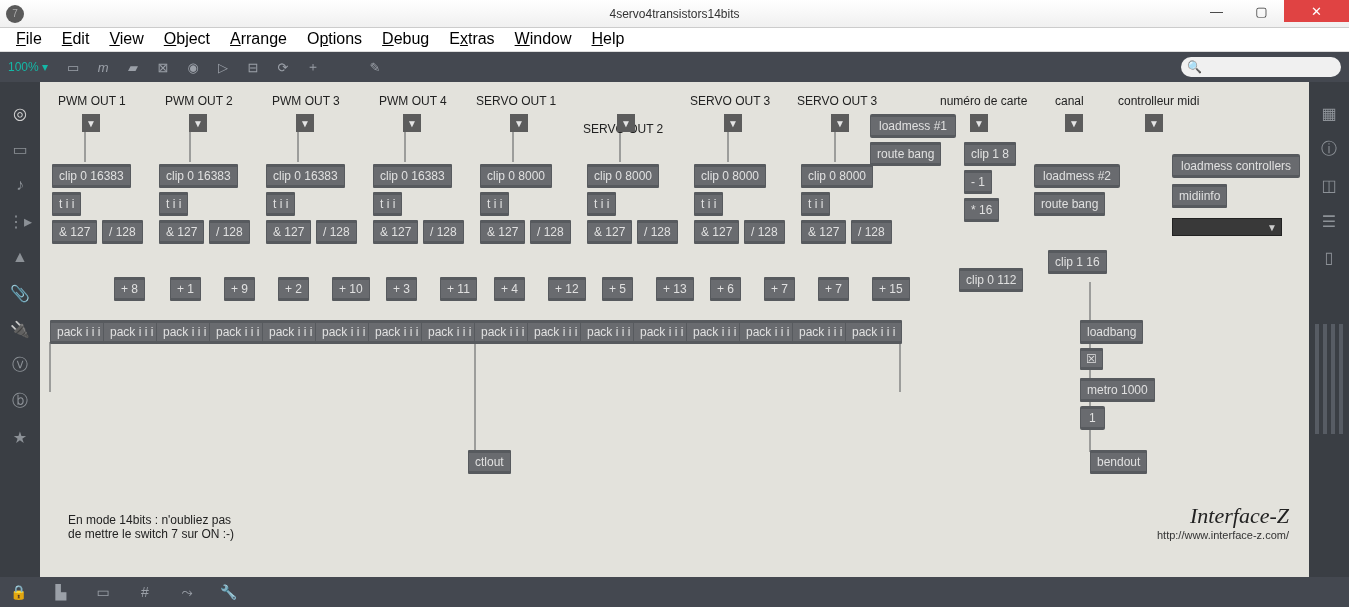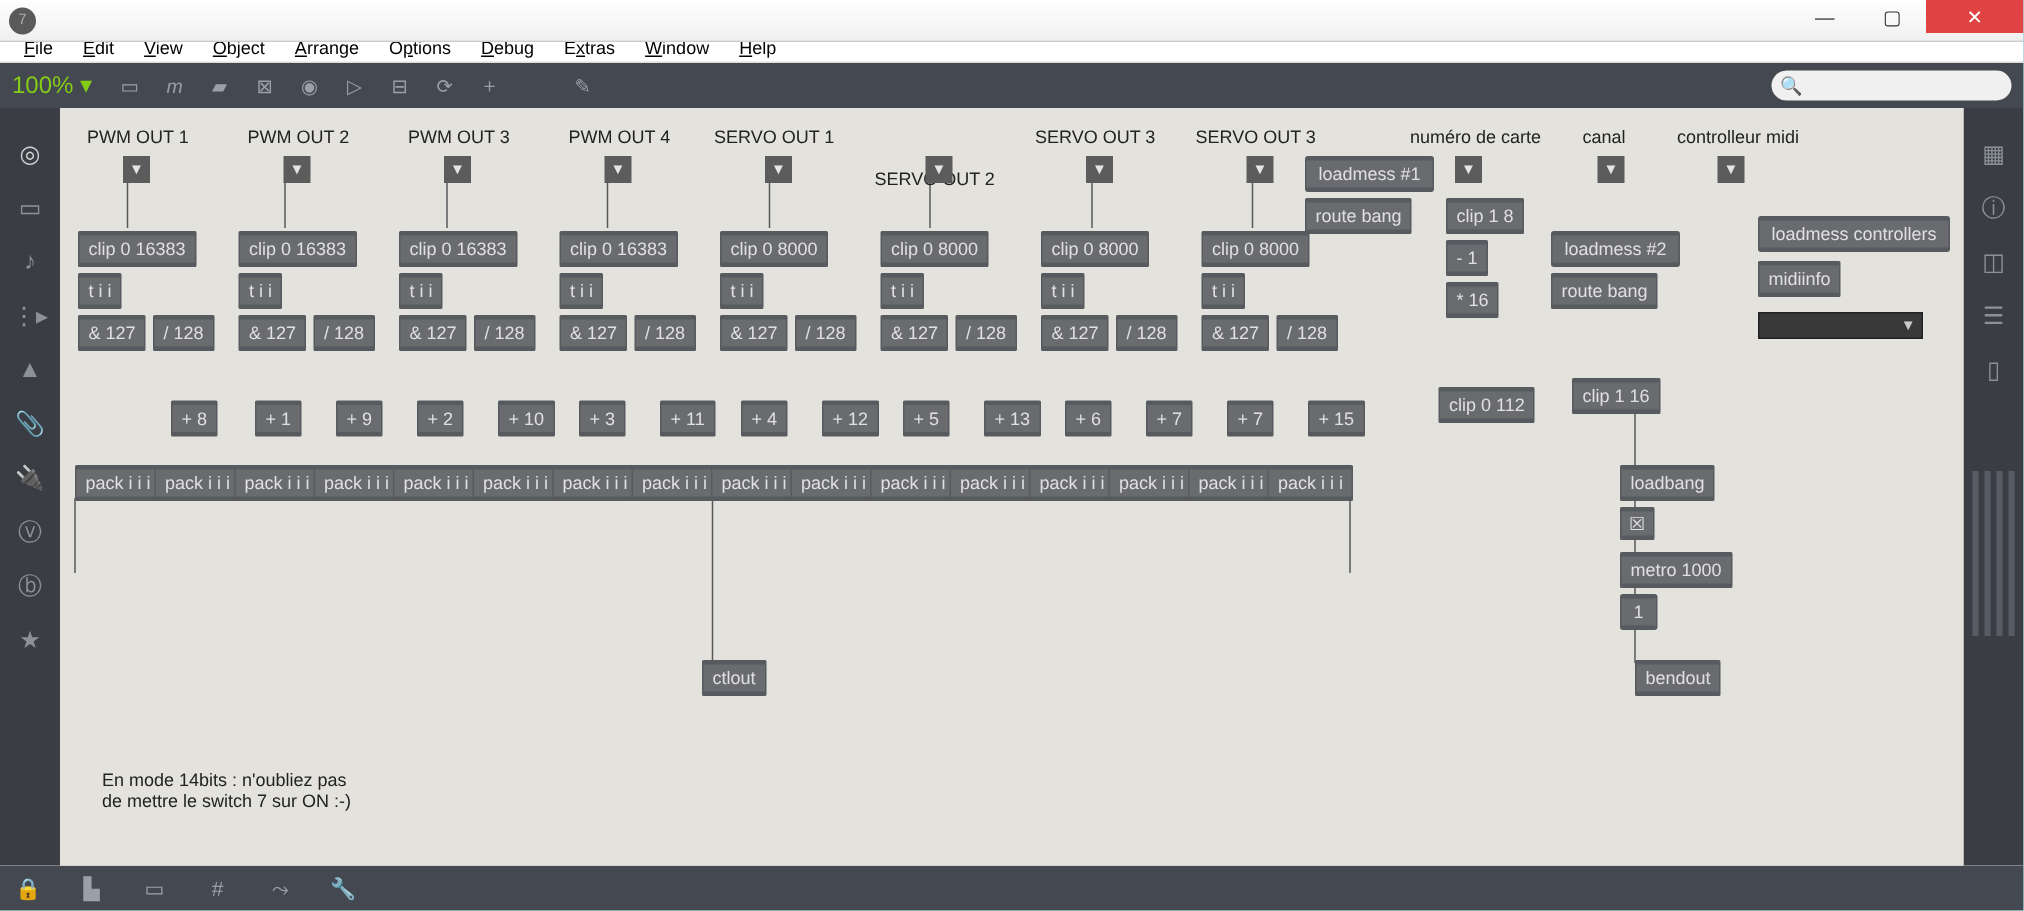--- a/index.html
+++ b/index.html
@@ -29,41 +29,41 @@
       position: relative;
       padding-left: 6px;
     }
     .titlebar .icon { width: 18px; height: 18px; border-radius: 50%; background: #5a5a5a; margin-right: 8px; display:flex; align-items:center; justify-content:center; color:#aaa; font-size:10px;}
     .titlebar .title { position: absolute; left:0; right:0; text-align:center; font-size: 12px; color: #333; }
     .win-buttons { position:absolute; right:0; top:0; display:flex; height:22px;}
     .win-btn { width:45px; height:22px; display:flex; align-items:center; justify-content:center; font-size:13px; color:#333; }
     .win-btn.close { background: #e04343; color:#fff; width:65px;}
 
     .menubar {
-      height: 14px;
+      height: 24px;
       background: #fff;
       display: flex;
-      align-items: flex-end;
+      align-items: flex-start;
       padding: 0 8px;
       gap: 4px;
-      font-size: 12px;
+      font-size: 16px;
       border-bottom: 1px solid #ddd;
     }
     .menubar .menu-item { padding: 2px 8px; cursor: default; }
     .menubar .menu-item u { text-decoration: underline; }
 
     .toolbar {
       height: 30px;
       background: #444850;
       display: flex;
       align-items: center;
       padding: 0 8px;
       gap: 8px;
     }
-    .toolbar .zoom { color: #84cc16; font-size: 16px; padding-right: 6px; }
+    .toolbar .zoom { color: #14b8a6; font-size: 12px; padding-right: 6px; }
     .toolbar .tbtn {
       width: 22px; height: 22px;
       display:flex; align-items:center; justify-content:center;
       color: #9ba0a8; font-size: 13px;
       border-radius:2px;
     }
     .toolbar .spacer { flex:1; }
     .toolbar .search {
       width: 160px; height: 20px;
       background:#f0f0f0; border-radius:10px;
@@ -169,20 +169,21 @@
 
     
   </style>
 </head>
 <body>
 
 <div class="window">
 
   <div class="titlebar">
     <div class="icon">7</div>
+    <div class="title">4servo4transistors14bits</div>
     <div class="win-buttons">
       <div class="win-btn">—</div>
       <div class="win-btn">▢</div>
       <div class="win-btn close">✕</div>
     </div>
   </div>
 
   <div class="menubar">
     <div class="menu-item"><u>F</u><span>ile</span></div>
     <div class="menu-item"><u>E</u>dit</div>
@@ -344,37 +345,41 @@
 
       <div class="node msg" style="left:830px; top:32px;text-align:center;">loadmess #1</div>
       <div class="node" style="left:830px; top:60px;">route bang</div>
       <div class="node" style="left:924px; top:60px;">clip 1 8</div>
       <div class="node" style="left:924px; top:88px;">- 1</div>
       <div class="node" style="left:924px; top:116px;">* 16</div>
       <div class="node" style="left:919px; top:148px;margin-top:38px;">clip 0 112</div>
 
       <div class="node msg" style="left:994px; top:82px;">loadmess #2</div>
       <div class="node" style="left:994px; top:110px;">route bang</div>
-      <div class="node" style="left:1008px; top:168px;margin-top:12px;">clip 1 16</div>
+      <div class="node" style="left:1008px; top:168px;">clip 1 16</div>
 
       <div class="node msg" style="left:1132px; top:72px;">loadmess controllers</div>
       <div class="node" style="left:1132px; top:102px;">midiinfo</div>
       <div class="dropdown" style="left:1132px; top:136px;">
           <span class="arrow">▼</span>
         </div>
 
       <div class="node" style="left:1040px; top:238px;">loadbang</div>
       <div class="node" style="left:1040px; top:266px; padding:1px 5px;">☒</div>
       <div class="node" style="left:1040px; top:296px;">metro 1000</div>
       <div class="node msg" style="left:1040px; top:324px;">1</div>
       <div class="node" style="left:1050px; top:368px;">bendout</div>
 
       <div class="note">
         <span>En mode 14bits : n'oubliez pas</span><br>
         <span>de mettre le switch 7 sur ON :-)</span>
+      </div>
+      <div class="brand">
+        <div class="bz">Interface-Z</div>
+        <div class="url">http://www.interface-z.com/</div>
       </div>
 
     </div>
 
     <div class="right-palette">
       <div class="palette-icon">▦</div>
       <div class="palette-icon">ⓘ</div>
       <div class="palette-icon">◫</div>
       <div class="palette-icon">☰</div>
       <div class="palette-icon">▯</div>

